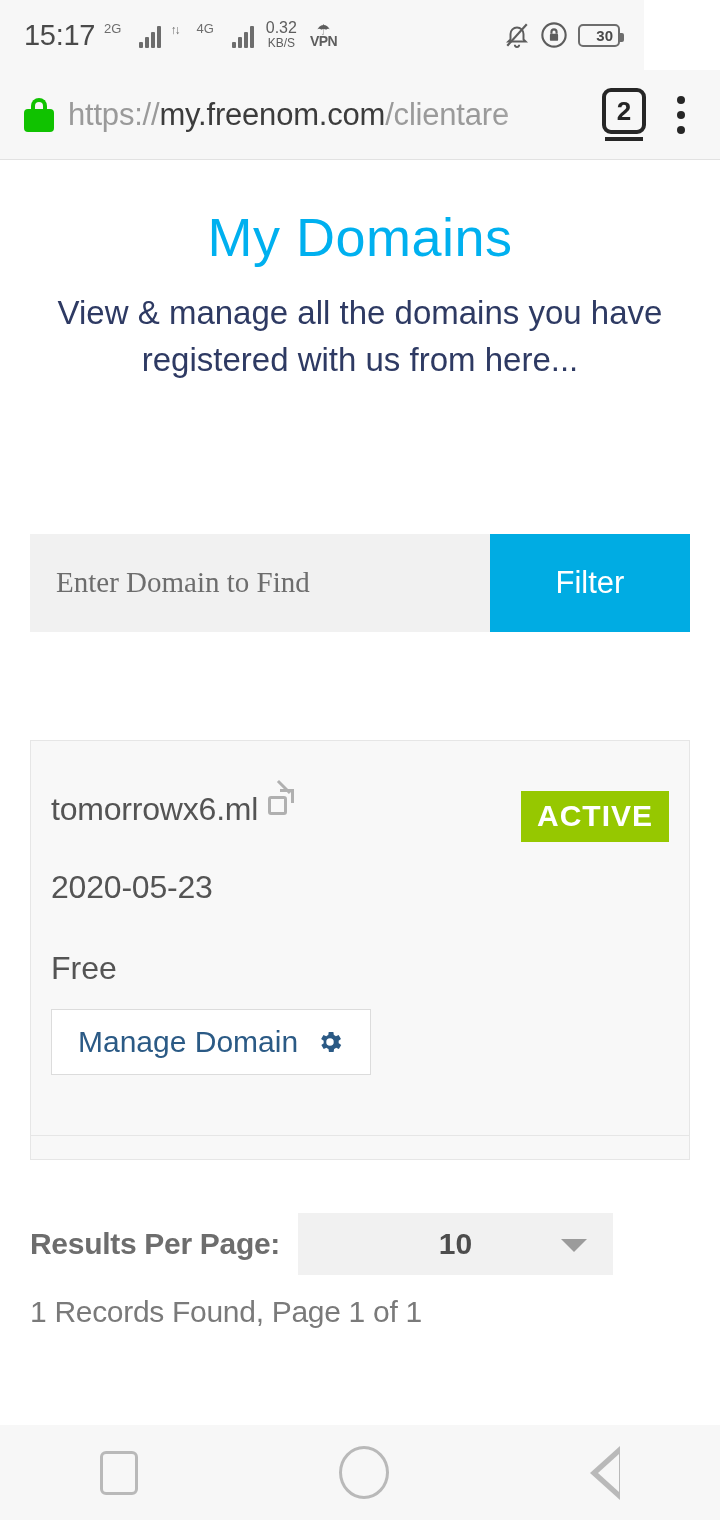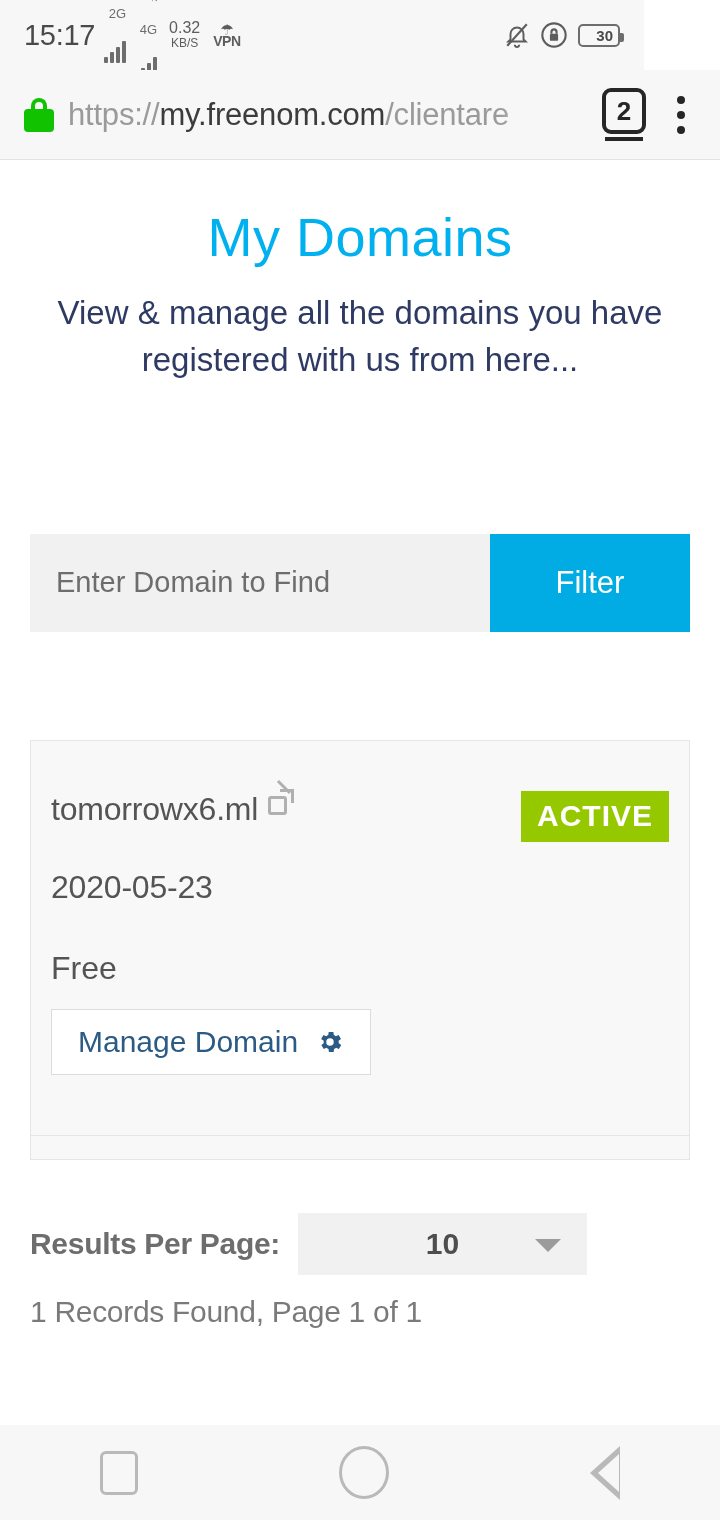--- a/index.html
+++ b/index.html
@@ -13,21 +13,21 @@
 
   
   .statusbar {
     position:absolute; top:0; left:0; width:644px; height:70px;
     background:#f7f7f7;
     display:flex; align-items:center; justify-content:space-between;
     padding:0 24px;
   }
   .sb-left { display:flex; align-items:center; gap:9px; }
   .sb-clock { font-size:29px; color:#4a4a4a; letter-spacing:-0.3px; font-family:"Liberation Sans", sans-serif; }
-  .sig-group { display:flex; align-items:flex-end; gap:8px;flex-direction:column; }
+  .sig-group { display:flex; align-items:flex-end; gap:18px; }
   .sig-label { font-size:13px; color:#6d6d6d; line-height:1; margin-bottom:13px; }
   .bars { display:flex; align-items:flex-end; gap:2px; height:22px; }
   .bars i { display:block; width:4px; background:#6d6d6d; border-radius:1px; }
   .bars i:nth-child(1){height:6px;} .bars i:nth-child(2){height:11px;}
   .bars i:nth-child(3){height:16px;} .bars i:nth-child(4){height:22px;}
   .dataarrows { font-size:12px; color:#6d6d6d; line-height:1; margin-bottom:12px; letter-spacing:-2px; }
   .speed { display:flex; flex-direction:column; align-items:center; line-height:1.05; color:#5d5d5d; margin-left:3px; }
   .speed .n { font-size:16px; }
   .speed .u { font-size:12px; }
   .vpn { display:flex; flex-direction:column; align-items:center; line-height:1; margin-left:4px; color:#5d5d5d; }
@@ -78,21 +78,21 @@
   .page-sub {
     text-align:center; color:#2e3a63; font-size:33px; line-height:1.42;
     margin:22px auto 0; max-width:640px; font-weight:normal;
   }
 
   
   .search-row { display:flex; margin:150px 30px 0; height:98px; }
   .search-input {
     flex:1 1 auto; background:#f1f1f1; border:none; outline:none;
     font-size:29px; color:#6d6d6d; padding:12px 26px;
-    font-family:Liberation Sans, sans-serif;
+    font-family:Liberation Serif, serif;
   }
   .search-input::placeholder { color:#6d6d6d; opacity:1; }
   .filter-btn {
     flex:0 0 200px; background:#00ace3; border:none; color:#fff; font-size:31px;
     font-family:"Liberation Sans", sans-serif; cursor:pointer;
   }
 
   
   .card {
     margin:108px 30px 0; background:#f8f8f8; border:1px solid #e6e6e6;
@@ -119,21 +119,21 @@
     font-family:"Liberation Sans", sans-serif;
   }
   .gear { width:28px; height:28px; position:relative; flex:0 0 auto; }
   .gear svg { display:block; }
   .card-footer { margin-top:60px; height:24px; border-top:1px solid #e6e6e6; background:#f8f8f8; }
 
   
   .results-row { display:flex; align-items:center; margin:53px 30px 0;font-weight:bold; }
   .rpp-label { font-size:30px; color:#6d6d6d; letter-spacing:-0.3px; }
   .rpp-select {
-    margin-left:18px; width:289px; height:62px; background:#f1f1f1;
+    margin-left:18px; width:315px; height:62px; background:#f1f1f1;
     display:flex; align-items:center; justify-content:center; position:relative; cursor:pointer;
   }
   .rpp-select .val { font-size:30px; color:#4d4d4d; }
   .caret { position:absolute; right:26px; top:50%; margin-top:-5px; width:0; height:0;
     border-left:13px solid transparent; border-right:13px solid transparent; border-top:13px solid #9b9b9b; }
   .records { font-size:30px; color:#7a7a7a; margin:20px 30px 0; letter-spacing:-0.3px; }
 
   
   .navbar {
     position:absolute; bottom:0; left:0; width:720px; height:95px;

